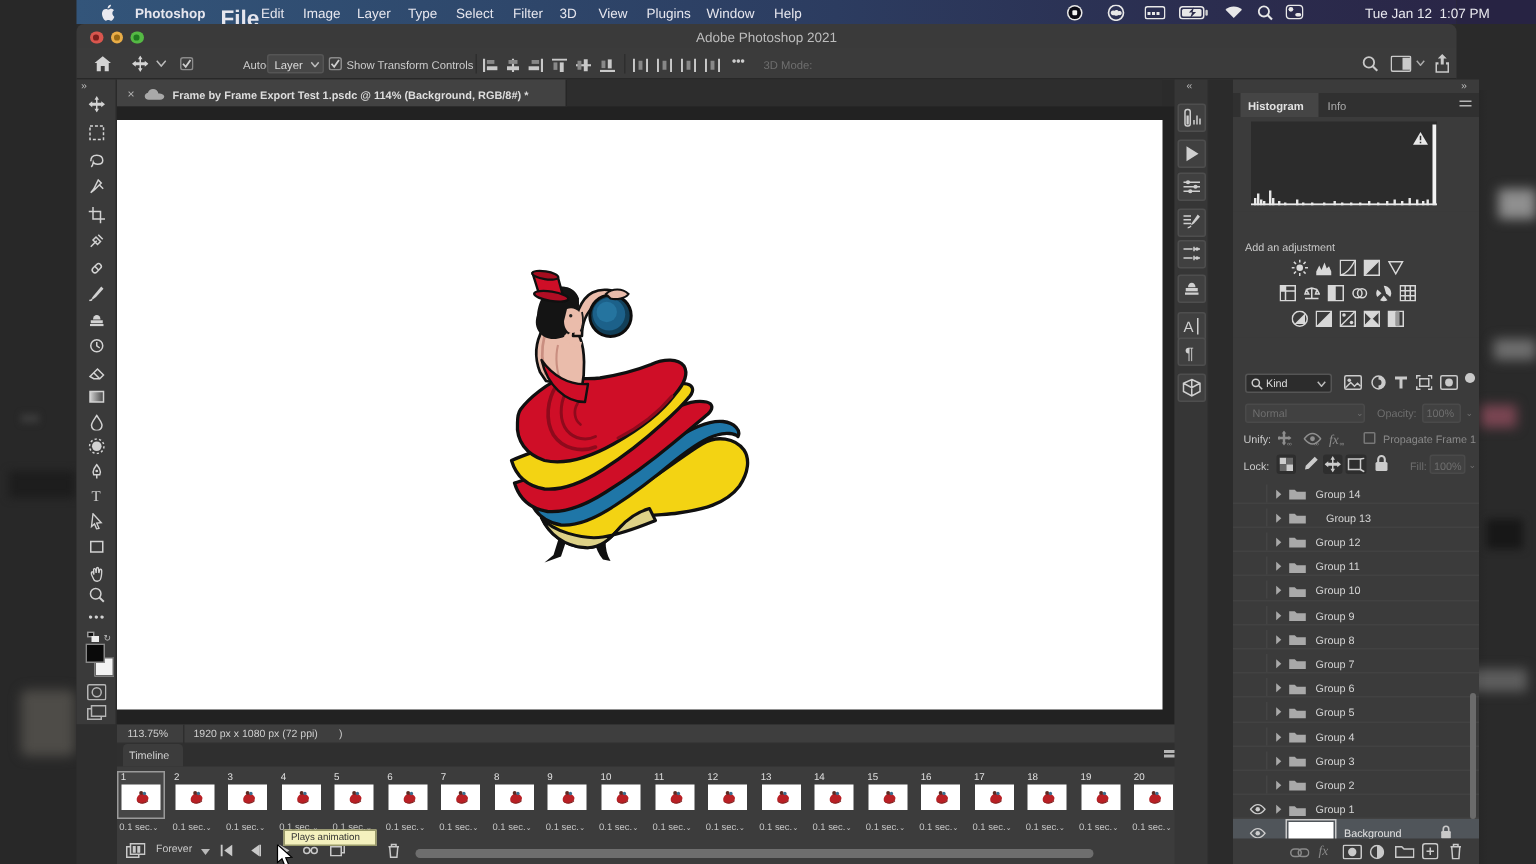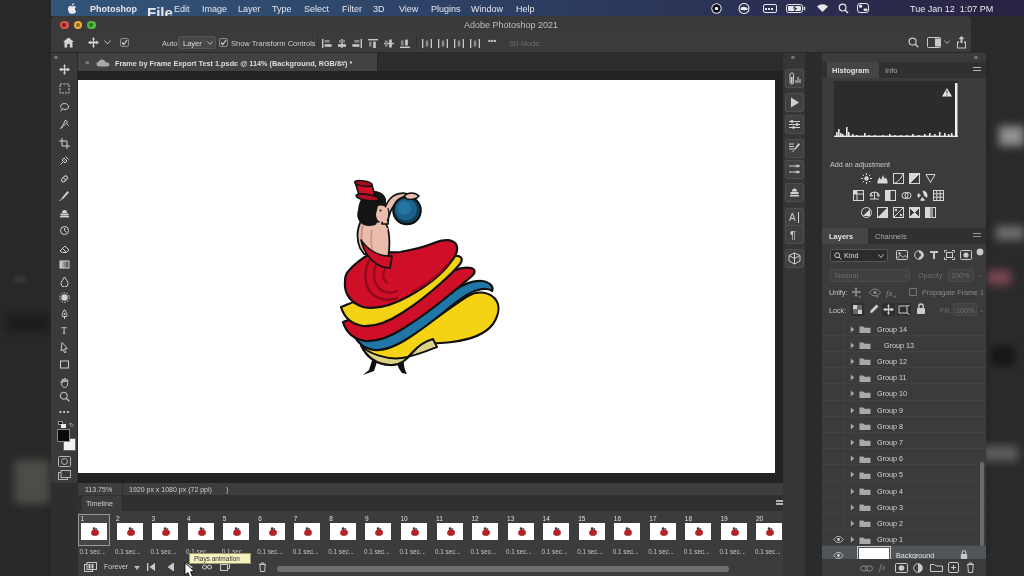--- a/index.html
+++ b/index.html
@@ -730,27 +730,20 @@
         <path d="M0.5 0.5 L10.5 10.5 M10.5 0.5 L0.5 10.5" stroke="#d8d8d8"></path>
         <path d="M0.5 0.5 H10.5 L5.5 5.5Z" fill="#d8d8d8"></path>
         <path d="M0.5 10.5 H10.5 L5.5 5.5Z" fill="#d8d8d8"></path>
       </svg>
       <svg class="abs" style="left:103px;top:154px" width="11" height="11" viewBox="0 0 11 11">
         <rect x="0.5" y="0.5" width="10" height="10" fill="none" stroke="#d8d8d8"></rect>
         <rect x="0.5" y="0.5" width="5" height="10" fill="#d8d8d8"></rect>
         <path d="M5.5 0.5 H8 V10.5 H5.5Z" fill="#999"></path>
       </svg>
       <div class="abs" style="left:0;top:172px;width:164px;height:404px;background:#3b3b3b;">
-        <div class="abs" style="left:0;top:3px;width:164px;height:16px;background:#303030;">
-          <div class="abs" style="left:0;top:0;width:46px;height:16px;background:#454545;"></div>
-          <div style="position:absolute;left:7px;top:4px;font-size:7.5px;color:#e2e2e2;font-weight:bold;white-space:nowrap;">Layers</div>
-          <div style="position:absolute;left:53px;top:4px;font-size:7.5px;color:#a9a9a9;font-weight:normal;white-space:nowrap;">Channels</div>
-          <div class="abs" style="left:151px;top:5px;width:8px;height:1.4px;background:#989898;"></div>
-          <div class="abs" style="left:151px;top:8px;width:8px;height:1.4px;background:#989898;"></div>
-        </div>
         <div class="abs" style="left:8px;top:24px;width:58px;height:13px;background:#2c2c2c;border:1px solid #555;border-radius:2px;"></div>
         <svg class="abs" style="left:12px;top:27px" width="8" height="8" viewBox="0 0 8 8">
           <circle cx="3.2" cy="3.2" r="2.4" fill="none" stroke="#ccc"></circle>
           <line x1="5" y1="5" x2="7.5" y2="7.5" stroke="#ccc"></line>
         </svg>
         <div style="position:absolute;left:22px;top:26px;font-size:7.2px;color:#dddddd;font-weight:normal;white-space:nowrap;">Kind</div>
         <svg class="abs" style="left:56px;top:29px" width="6" height="4" viewBox="0 0 6 4">
           <path d="M0.5 0.5 L3 3.5 L5.5 0.5" fill="none" stroke="#bbb"></path>
         </svg>
         <svg class="abs" style="left:74px;top:25px" width="12" height="10" viewBox="0 0 12 10">

